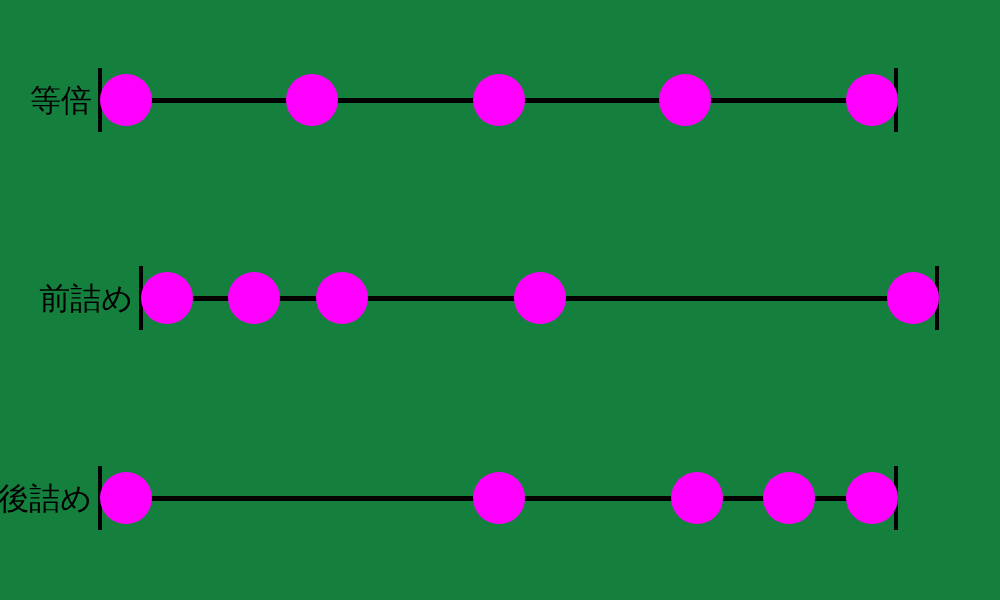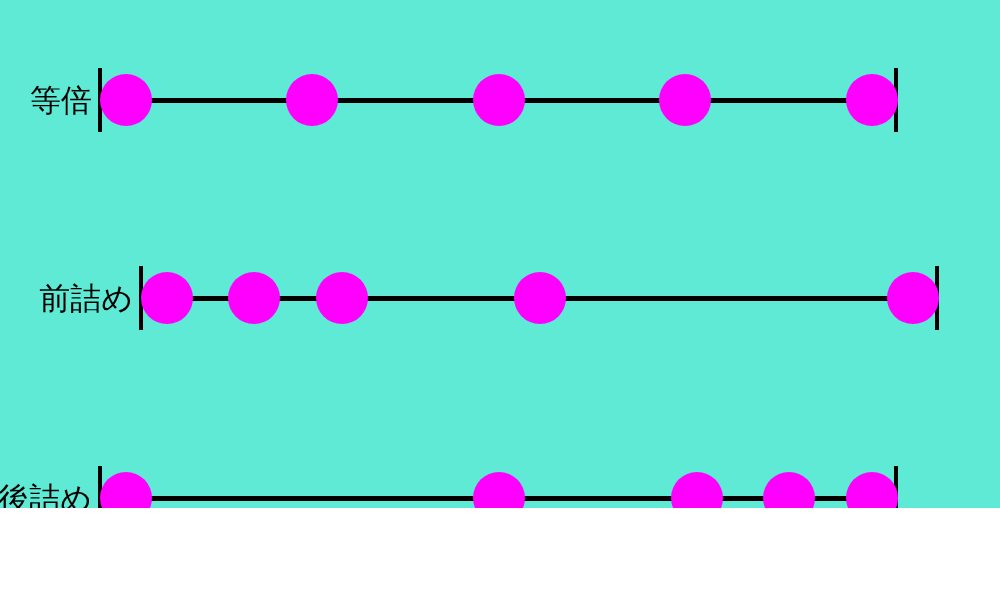--- a/index.html
+++ b/index.html
@@ -7,22 +7,22 @@
     margin: 0;
     padding: 0;
     background: #ffffff;
   }
   body {
     font-family: "DejaVu Sans", "Liberation Sans", sans-serif;
   }
   #stage {
     position: relative;
     width: 1000px;
-    height: 508px;
-    background: #5eead4;
+    height: 600px;
+    background: #15803d;
     overflow: hidden;
   }
   .row {
     position: absolute;
     left: 0;
     width: 1000px;
     height: 120px;
   }
   .row-label {
     position: absolute;

